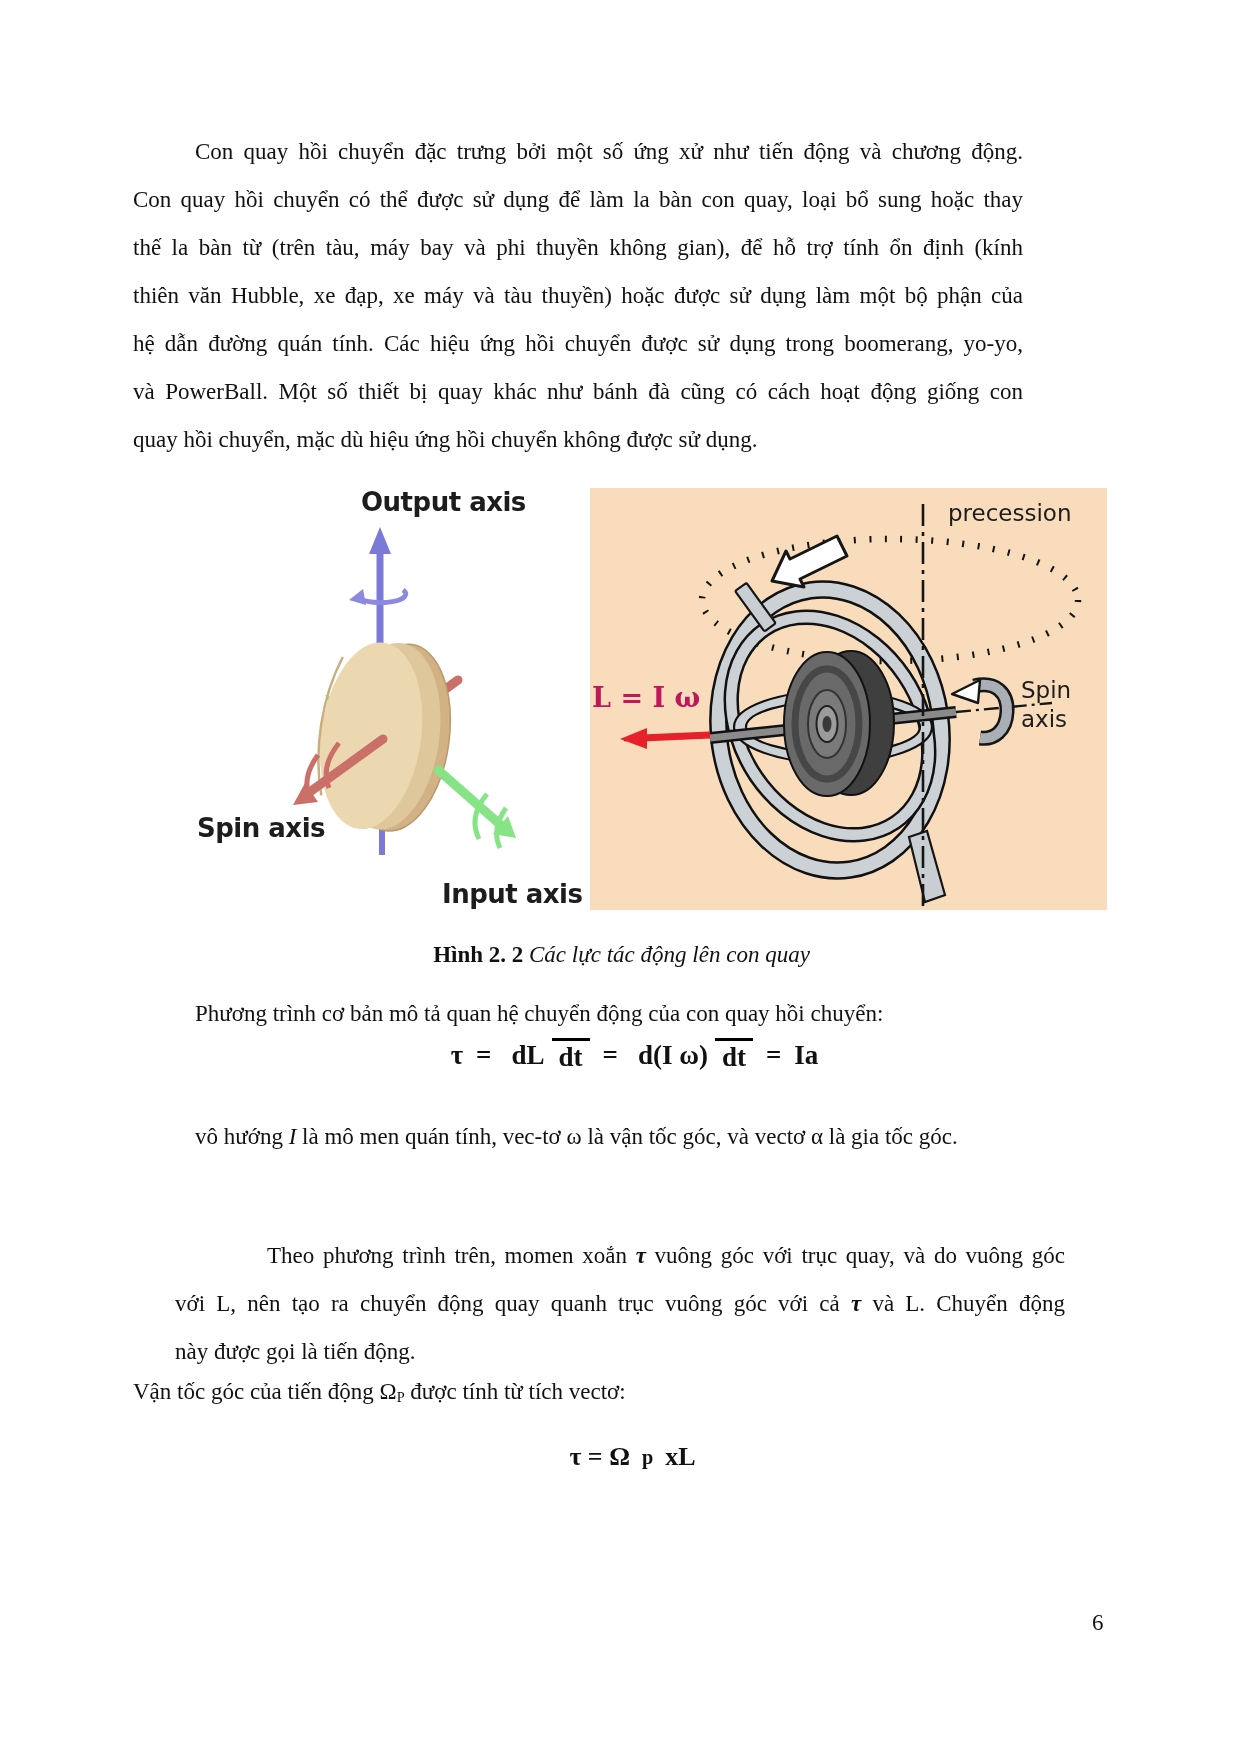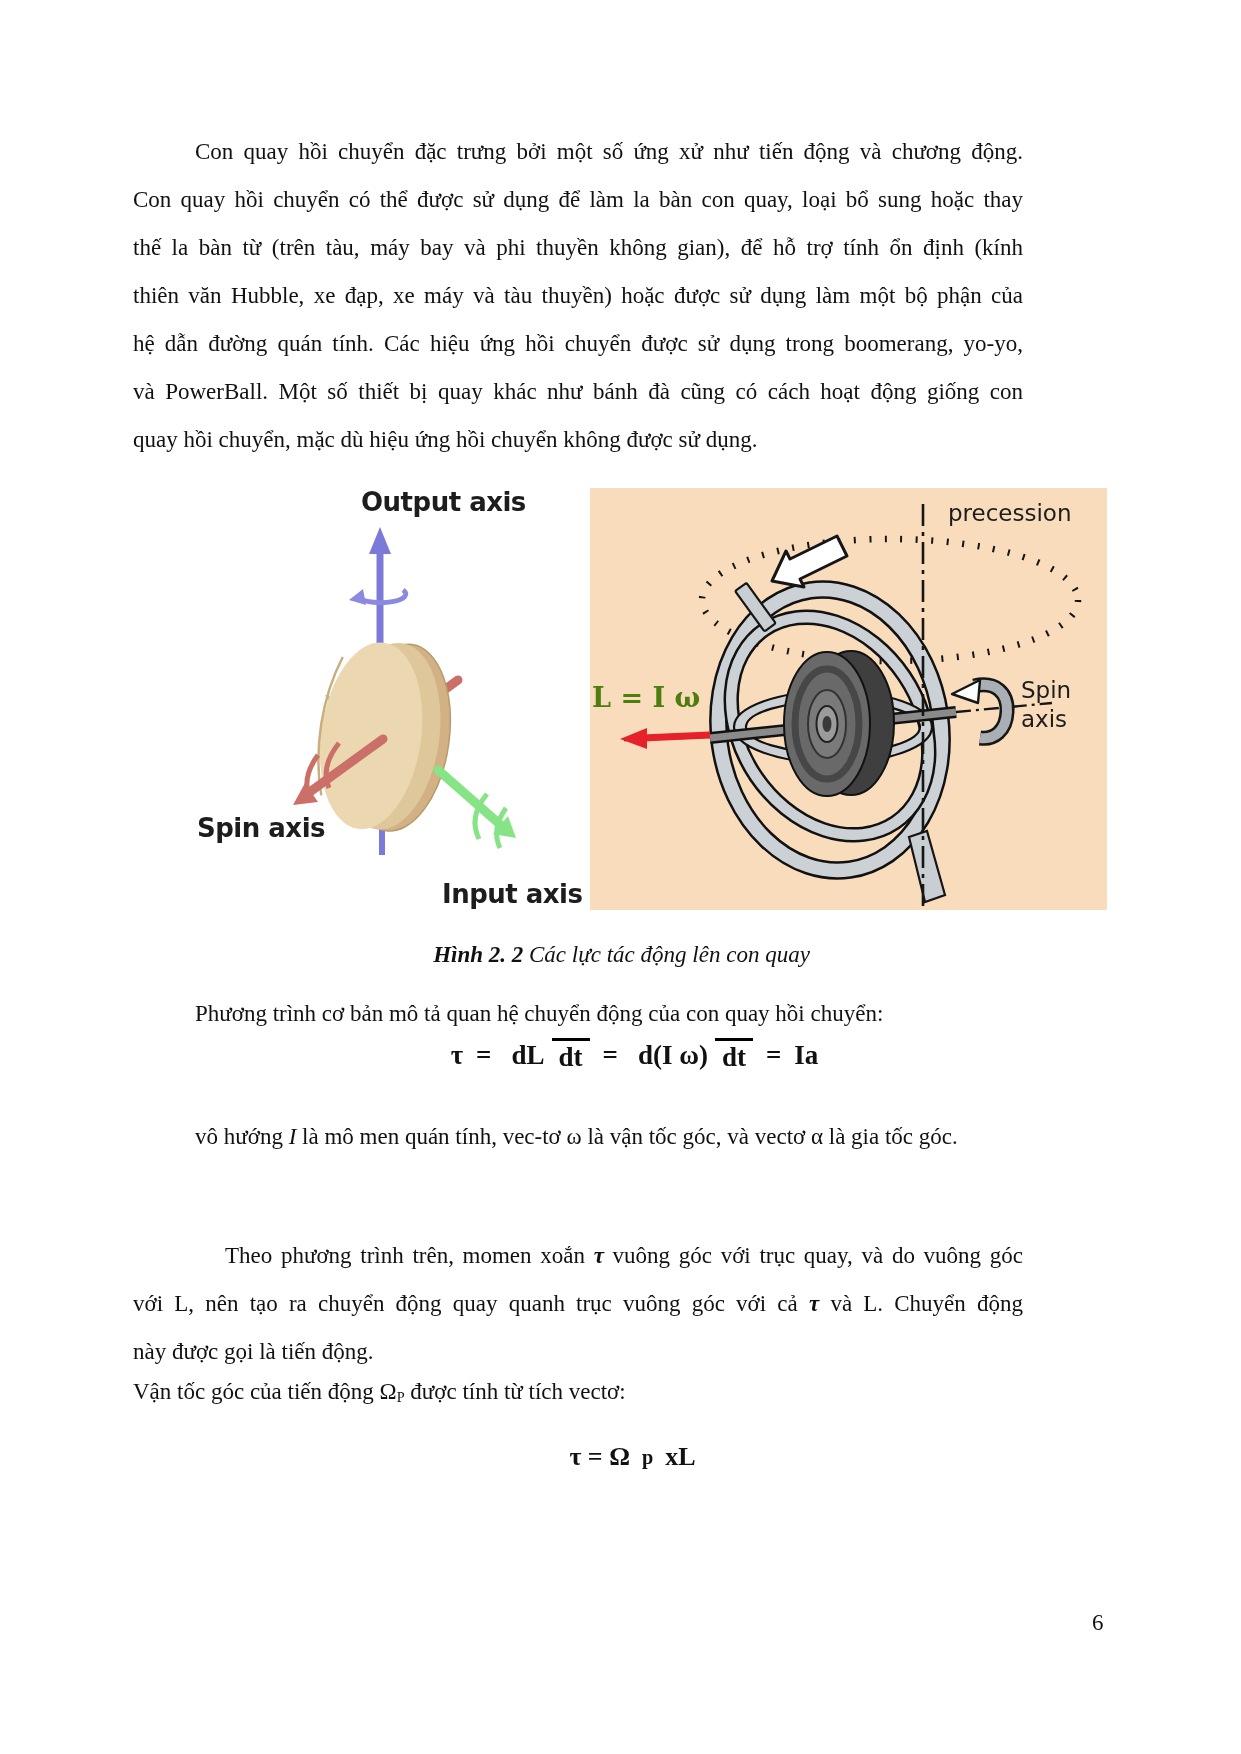--- a/index.html
+++ b/index.html
@@ -9,42 +9,42 @@
   .para{position:absolute;left:133px;width:890px;font-size:23px;}
   .tline{display:block;height:48px;line-height:48px;text-align:justify;text-align-last:justify;white-space:normal;}
   .tline.tlast{text-align-last:left;}
   .para.ind .tline:first-child{text-indent:62px;}
   .para.ind-lg .tline:first-child{text-indent:92px;}
   .seg-i{font-style:italic;}
   .seg-bi{font-style:italic;font-weight:bold;}
   .seg-sub{font-size:0.62em;vertical-align:-0.22em;}
   
   .caption{position:absolute;left:0;top:942px;width:100%;text-align:center;font-size:23px;transform:translateX(22px);}
-  .cap-label{font-weight:bold;font-style:italic;}
+  .cap-label{font-weight:bold;}
   .cap-text{font-style:italic;}
   
   .eqwrap{position:absolute;left:0;width:100%;display:flex;justify-content:center;}
   .eq1{top:1038px;}
   .eq2{top:1442px;}
   .eqrow{display:inline-flex;align-items:center;gap:13px;font-weight:bold;font-size:27px;transform:translateX(35px);}
   .eq2 .eqrow{font-size:26px;transform:translateX(33px);gap:12px;}
   .frac{display:inline-flex;flex-direction:row;align-items:center;line-height:1.12;}
   .frac .den{border-top:3px solid #000;padding:1px 7px 0 7px;}
   .frac .num{padding:0 7px;}
   .eqsub{font-size:0.78em;vertical-align:-0.12em;}
   
   .fig-left{position:absolute;left:155px;top:487px;width:430px;height:443px;}
   .fig-right{position:absolute;left:590px;top:488px;width:517px;height:422px;background:#f9dcbb;}
   .figlabel{position:absolute;font-family:"DejaVu Sans",sans-serif;color:#1d1d1d;white-space:nowrap;}
   .axes-label{font-size:26px;font-weight:600;letter-spacing:-0.5px;}
   .lab-output{left:158px;top:0px;margin-left:48px;}
   .lab-spin-l{left:42px;top:326px;}
   .lab-input{left:287px;top:392px;}
   .lab-precession{left:358px;top:12px;font-size:23px;}
-  .lab-L{left:2px;top:194px;font-size:27px;font-weight:bold;color:#4d7c0f;font-family:"DejaVu Serif",serif;}
+  .lab-L{left:2px;top:194px;font-size:27px;font-weight:bold;color:#be185d;font-family:"DejaVu Serif",serif;}
   .lab-spinaxis{left:431px;top:188px;font-size:23px;line-height:29px;}
   
   .pagenum{position:absolute;left:1092px;top:1610px;font-size:23px;}
 </style>
 </head>
 <body>
 
 <div class="sheet">
 
   <div class="para ind" style="top:128px;">
@@ -180,21 +180,21 @@
       </span>
       <span>=</span>
       <span>Ia</span>
     </div>
   </div>
 
   <div class="para ind" style="top:1113px;">
       <div class="tline tlast"><span>vô hướng </span><span class="seg-i">I</span><span> là mô men quán tính, vec-tơ ω là vận tốc góc, và vectơ α là gia tốc góc.</span></div>
     </div>
 
-  <div class="para ind-lg" style="top:1232px;">
+  <div class="para ind-lg" style="top:1232px;margin-left:42px;">
       <div class="tline"><span>Theo phương trình trên, momen xoắn </span><span class="seg-bi">τ</span><span> vuông góc với trục quay, và do vuông góc</span></div>
       <div class="tline"><span>với L, nên tạo ra chuyển động quay quanh trục vuông góc với cả </span><span class="seg-bi">τ</span><span> và L. Chuyển động</span></div>
       <div class="tline tlast"><span>này được gọi là tiến động.</span></div>
     </div>
 
   <div class="para" style="top:1368px;">
       <div class="tline tlast"><span>Vận tốc góc của tiến động Ω</span><span class="seg-sub">P</span><span> được tính từ tích vectơ:</span></div>
     </div>
 
   <div class="eqwrap eq2">

